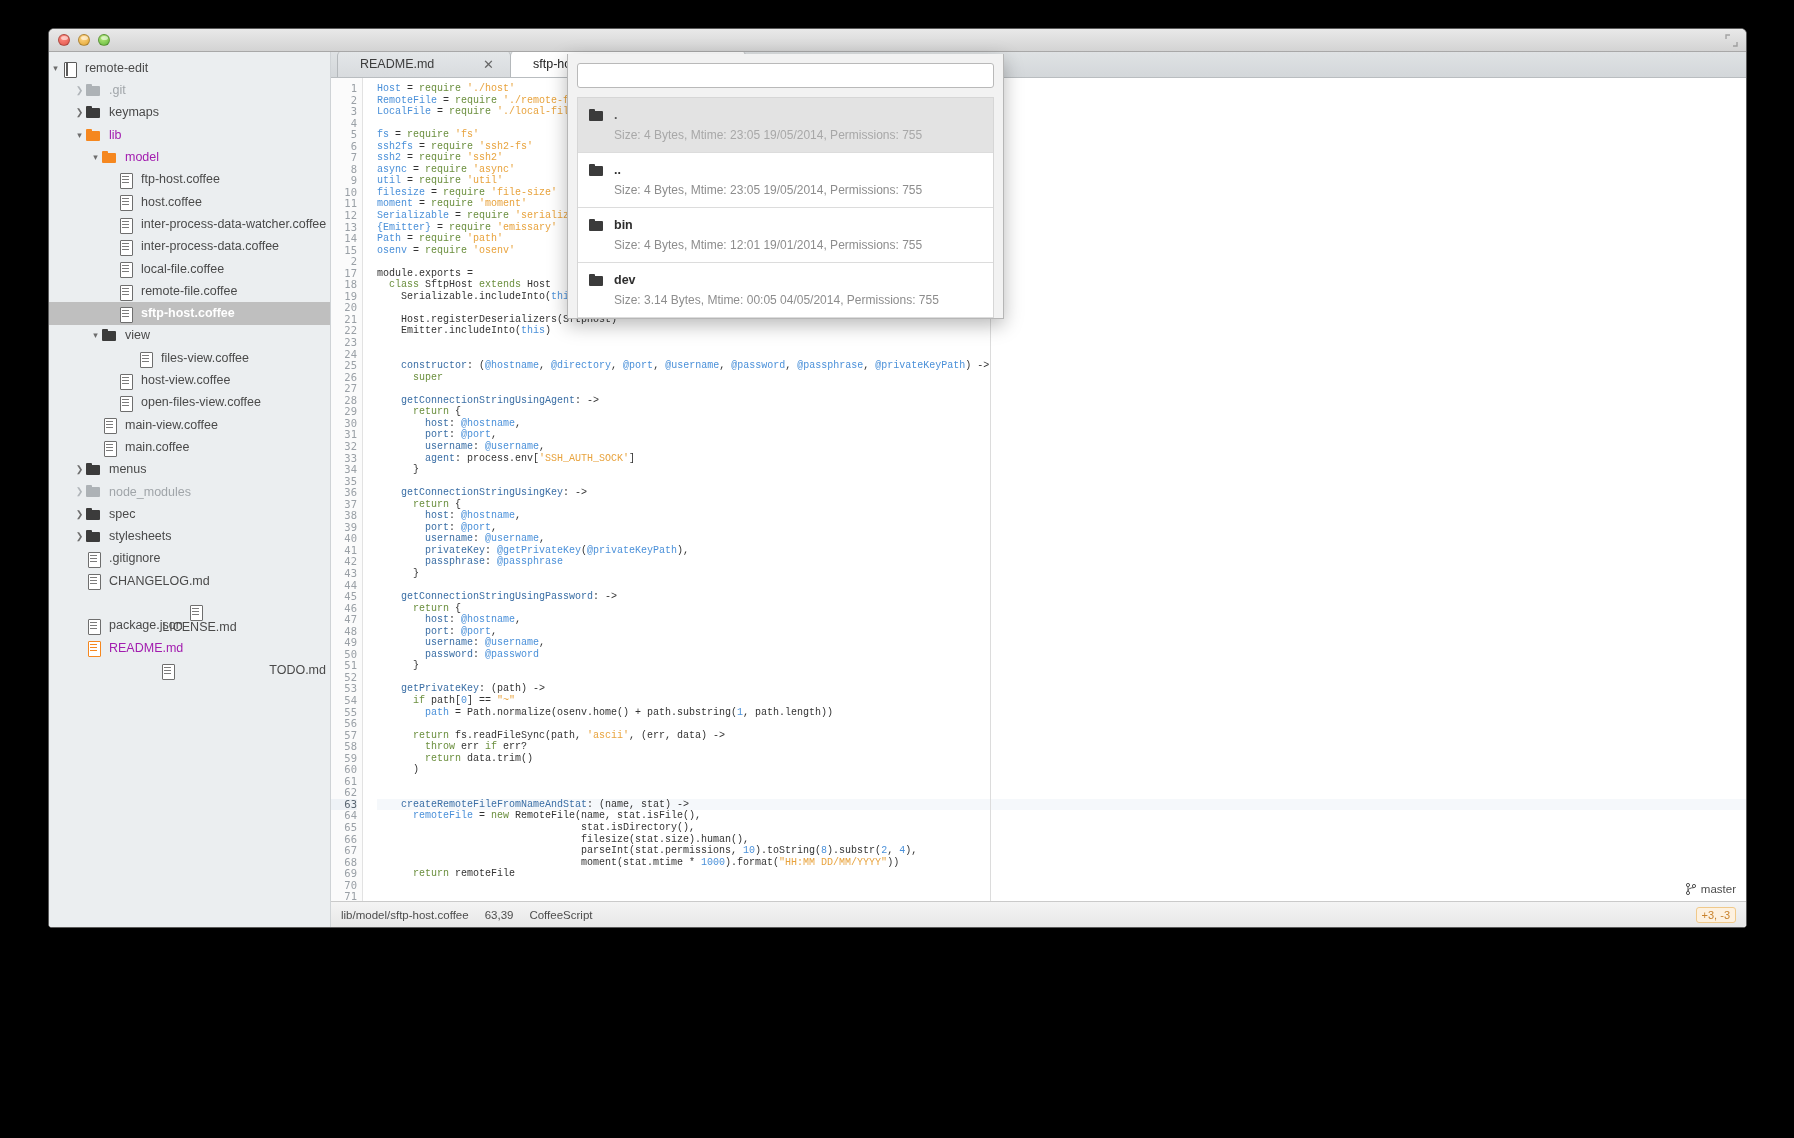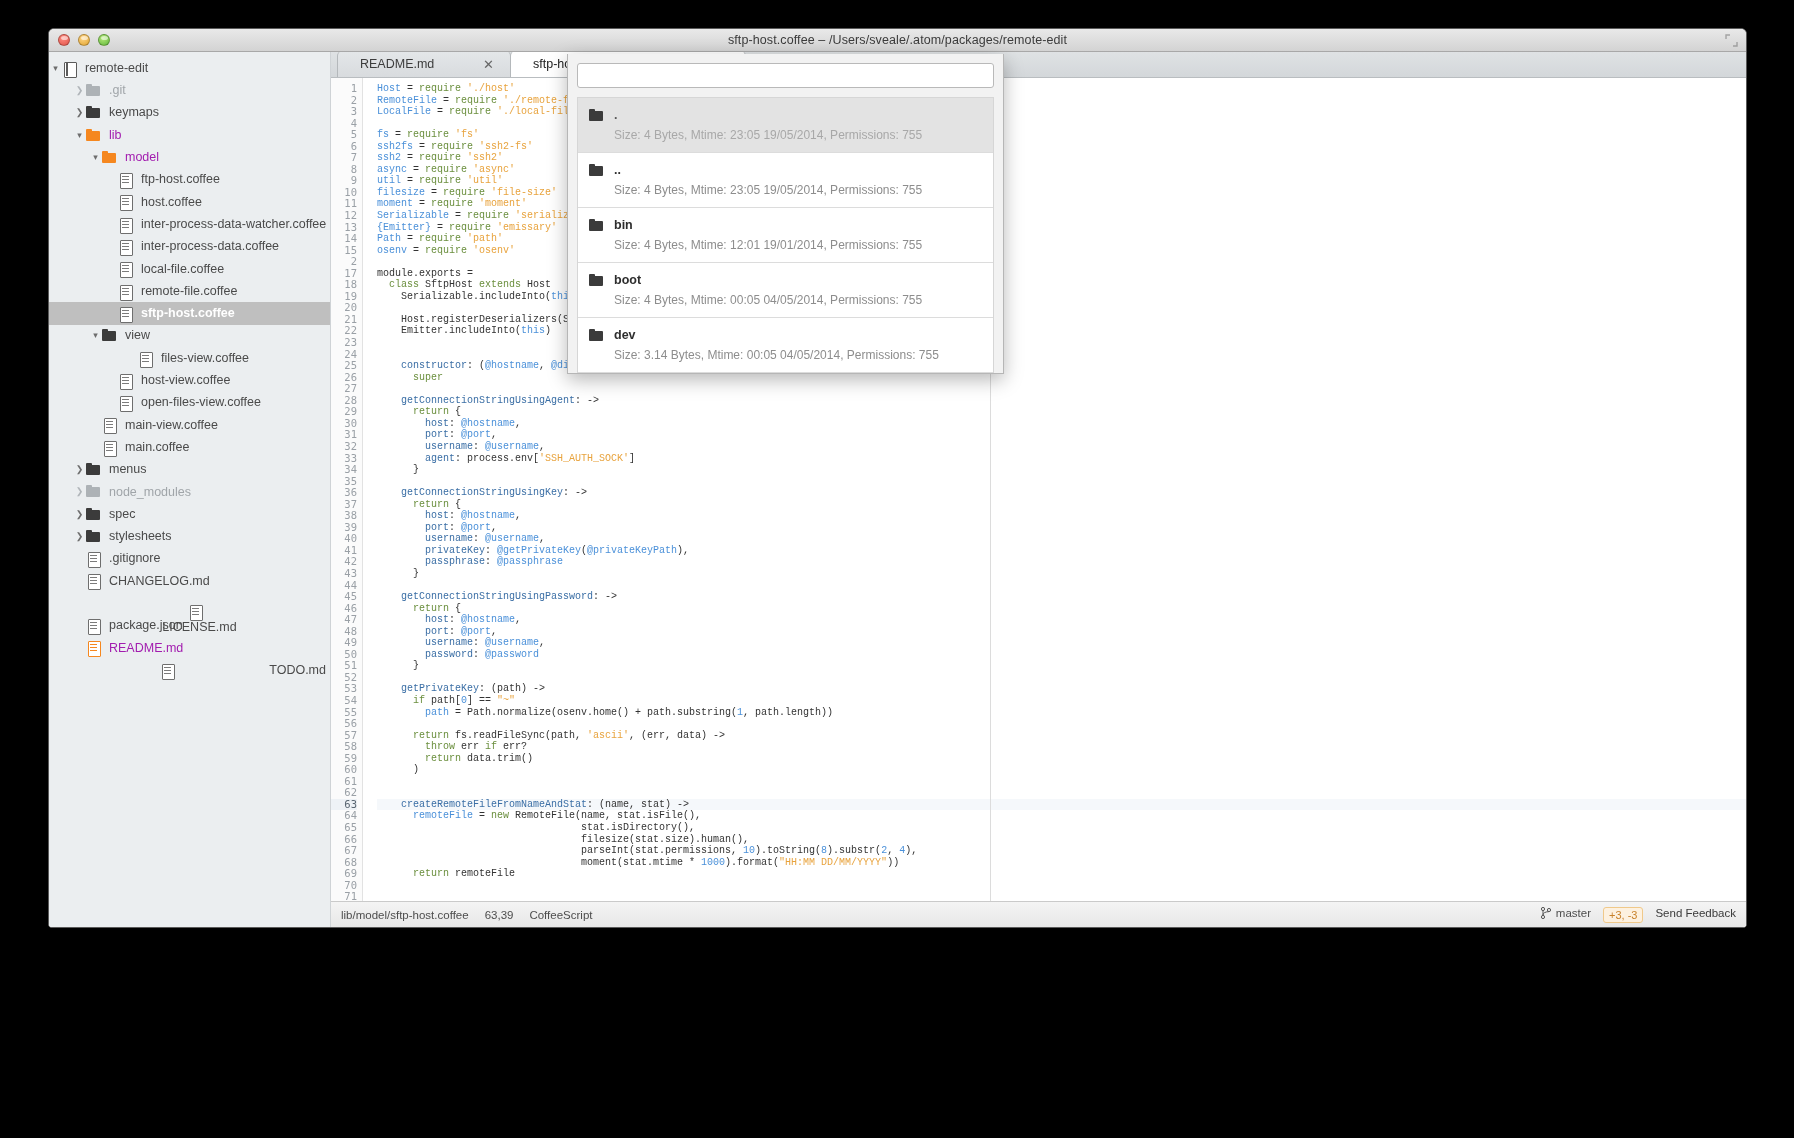--- a/index.html
+++ b/index.html
@@ -281,21 +281,21 @@
     height: 26px;
     background: linear-gradient(to bottom, #f4f4f4, #e7e7e7);
     border-top: 1px solid #cacaca;
     display: flex;
     align-items: center;
     font-size: 11.5px;
     color: #4d4d4d;
     padding: 0 10px;
   }
   .statusbar .sb-left { display: flex; align-items: center; gap: 16px; }
-  .statusbar .sb-right { margin-left: auto; display: flex; align-items: flex-start; gap: 12px; }
+  .statusbar .sb-right { margin-left: auto; display: flex; align-items: flex-end; gap: 12px; flex-direction: column; }
   .branch { display: flex; align-items: center; gap: 5px; }
   .diffbadge {
     background: #fdf1e0;
     border: 1px solid #f0c98a;
     color: #c8822c;
     border-radius: 3px;
     padding: 1px 5px;
     font-size: 11px;
   }
   .feedback { color: #3a3a3a; }
@@ -382,21 +382,20 @@
 
 <div id="screen">
   <div id="window">
 
     <div class="titlebar">
       <div class="traffic">
         <div class="light l-close"></div>
         <div class="light l-min"></div>
         <div class="light l-max"></div>
       </div>
-      <div class="win-title">sftp-host.coffee – /Users/sveale/.atom/packages/remote-edit</div>
       <svg class="fullscreen-icon" viewBox="0 0 13 13">
         <path d="M1 5 V1 H5" stroke="#666" stroke-width="1.4" fill="none"></path>
         <path d="M12 8 V12 H8" stroke="#666" stroke-width="1.4" fill="none"></path>
       </svg>
     </div>
 
     <div class="win-body">
 
       <div class="tree" id="tree">
         <div class="row">
@@ -676,27 +675,20 @@
           <div class="mrow">
             <div class="mtitle">
               <span class="mfolder"></span>
               <span>bin</span>
             </div>
             <div class="mmeta">Size: 4 Bytes, Mtime: 12:01 19/01/2014, Permissions: 755</div>
           </div>
           <div class="mrow">
             <div class="mtitle">
               <span class="mfolder"></span>
-              <span>boot</span>
-            </div>
-            <div class="mmeta">Size: 4 Bytes, Mtime: 00:05 04/05/2014, Permissions: 755</div>
-          </div>
-          <div class="mrow">
-            <div class="mtitle">
-              <span class="mfolder"></span>
               <span>dev</span>
             </div>
             <div class="mmeta">Size: 3.14 Bytes, Mtime: 00:05 04/05/2014, Permissions: 755</div>
           </div>
         </div>
     </div>
 
   </div>
 </div>
 

